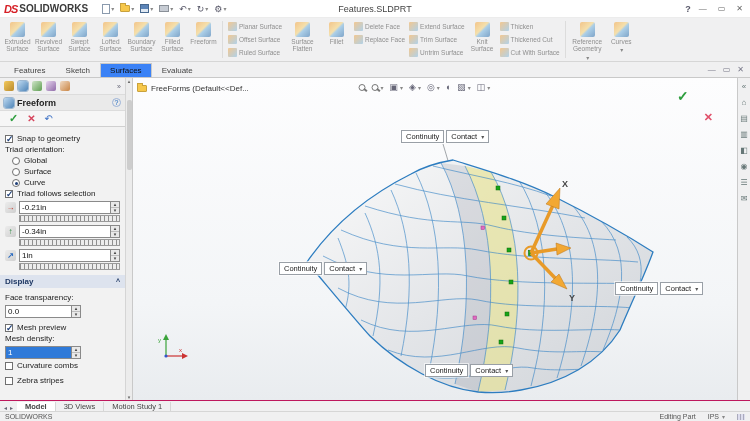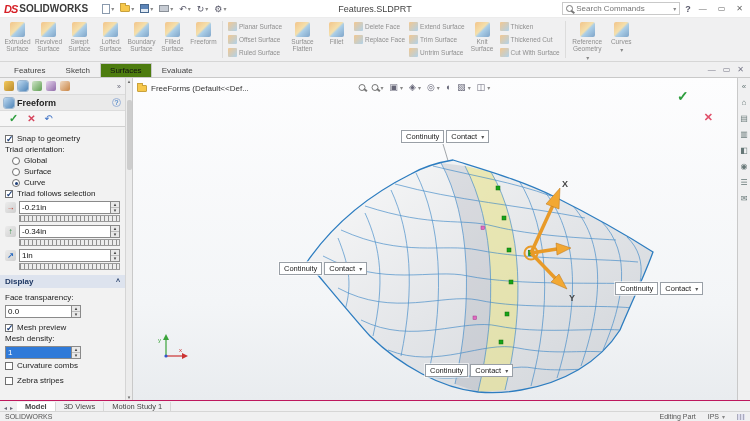--- a/index.html
+++ b/index.html
@@ -34,21 +34,21 @@
   .rlbl{font-size:6.5px;line-height:1.15;color:#8f8f8f;text-align:center}
   .rb-col{display:flex;flex-direction:column;justify-content:space-evenly;padding:1px 2px;flex:none}
   .rb-sm{display:flex;align-items:center;gap:2px;height:12px}
   .ric-s{width:9px;height:9px;border-radius:1px;background:linear-gradient(135deg,#f3b25e,#8fc1e4);opacity:.65;flex:none}
   .rlbl-s{font-size:6.5px;color:#8f8f8f;white-space:nowrap}
   .rsep{width:1px;background:#dcdcdc;margin:2px 3px;flex:none}
 
   
   #tabrow{height:16px;background:#f0f0f1;display:flex;align-items:flex-end;padding-left:4px;border-bottom:1px solid #c9c9c9}
   .rtab{font-size:8px;padding:2px 9px 2px 9px;color:#444;border:1px solid transparent;border-bottom:none}
-  .rtab.active{background:#4d7c0f;border-color:#c9c9c9;color:#111}
+  .rtab.active{background:#3b82f6;border-color:#c9c9c9;color:#111}
   #tabrow-right{margin-left:auto;display:flex;align-items:center;gap:7px;padding-right:6px;color:#778;font-size:8px;align-self:center}
 
   
   #main{display:flex;height:322px}
 
   
   #pm{width:133px;background:#f2f2f2;border-right:1px solid #c9c9c9;display:flex;flex:none}
   #pm-inner{flex:1;display:flex;flex-direction:column;overflow:hidden;min-width:0}
   #pm-tabs{height:17px;display:flex;align-items:center;gap:4px;padding:0 4px;background:#f0f0f1;border-bottom:1px solid #dcdcdc}
   .pm-tab-ic{width:10px;height:10px;border-radius:2px;flex:none}
@@ -153,25 +153,20 @@
           <span class="qat-glyph">↻</span>
           <span class="dd">▾</span>
         </span>
       <span class="qat-btn">
           <span class="qat-glyph">⚙</span>
           <span class="dd">▾</span>
         </span>
     </div>
     <span id="doc-title">Features.SLDPRT</span>
     <div id="tb-right">
-      <div id="search-box">
-        <span class="mag"></span>
-        <input id="search-input" placeholder="Search Commands" style="">
-        <span class="dd">▾</span>
-      </div>
       <span class="help-glyph">?</span>
       <span class="win-btn">—</span>
       <span class="win-btn">▭</span>
       <span class="win-btn">✕</span>
     </div>
   </div>
 
   <div id="ribbon">
     <div class="rb-lg">
         <span class="ric"></span>

